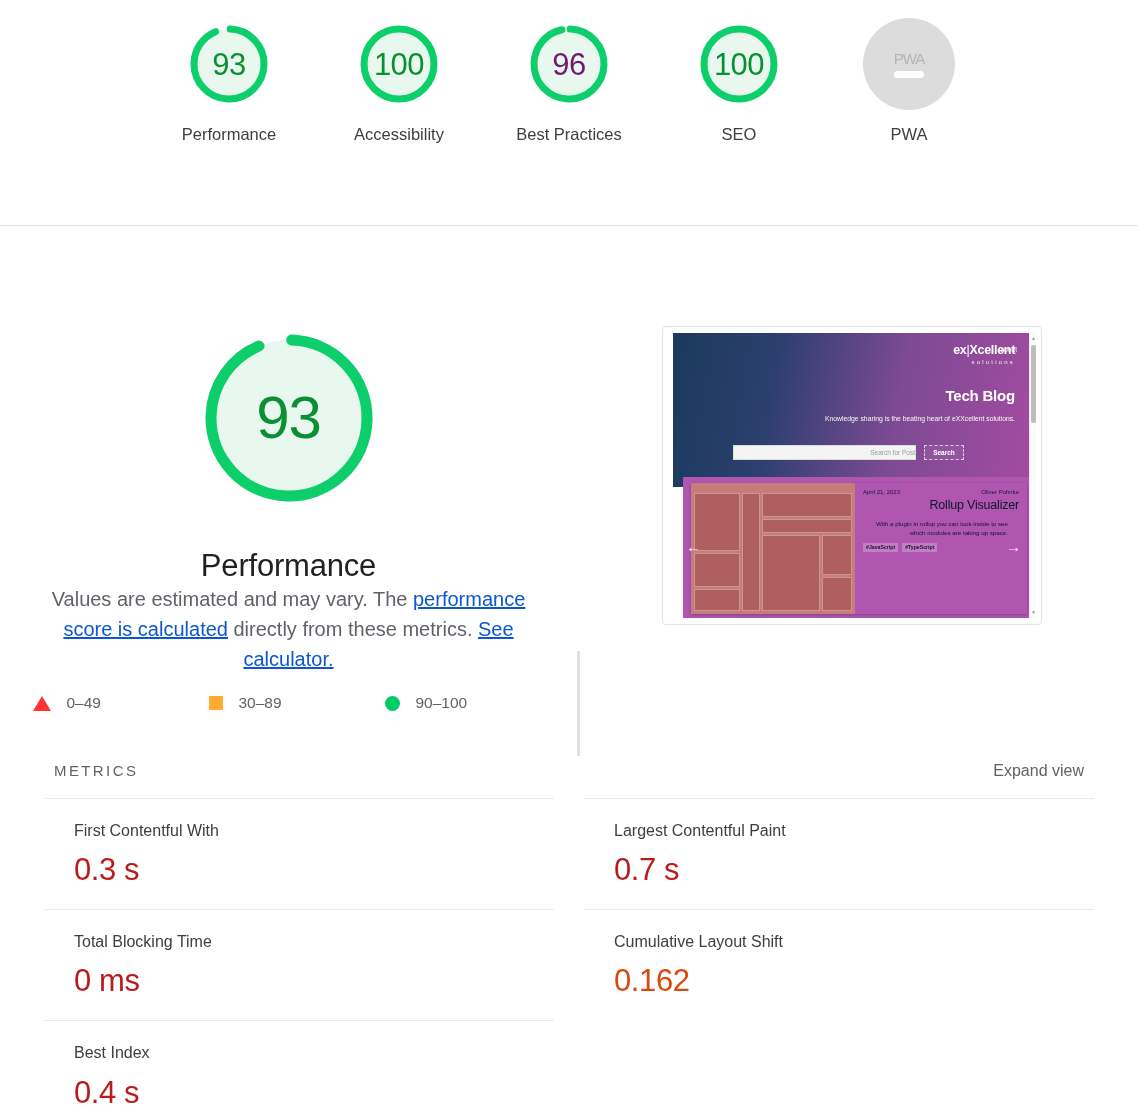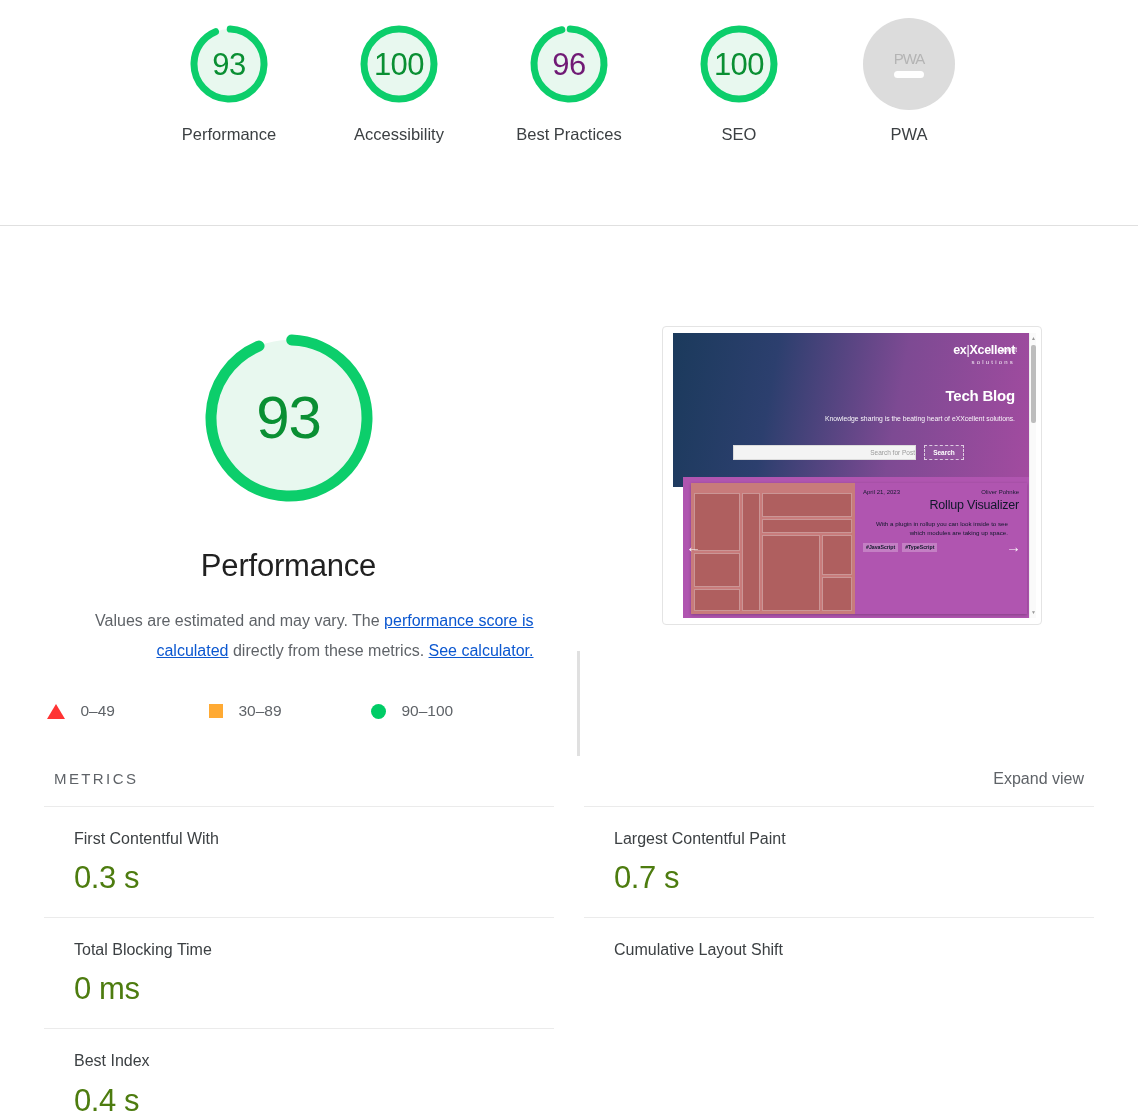--- a/index.html
+++ b/index.html
@@ -120,37 +120,36 @@
 
   .perf-title {
     margin-top: 30px;
     font-size: 31px;
     font-weight: 400;
     color: #212121;
     letter-spacing: -0.2px;
   }
 
   .perf-desc {
-    margin-top: 22px;
     width: 490px;
-    text-align: right;
-    font-size: 16px;
+    text-align: center;
+    font-size: 20px;
     line-height: 30px;
     color: #5f6368;
   }
   .perf-desc a {
     color: #0b57d0;
     text-decoration: underline;
   }
 
   .legend-row {
-    margin-top: 36px;
-    display: flex;
-    align-items: center;
-    gap: 2px;
+    margin-top: 20px;
+    display: flex;
+    align-items: center;
+    gap: 16px;
   }
   .legend-item {
     display: flex;
     align-items: center;
     width: 160px;
   }
   .legend-item .lbl {
     font-size: 15.5px;
     color: #5f6368;
     margin-left: 16px;
@@ -402,21 +401,21 @@
   .m-marker { margin-top: 6px; margin-right: 20px; flex: none; }
   .m-marker .cir { width: 13px; height: 13px; }
   .m-marker .sq { width: 13px; height: 13px; }
   .m-name { font-size: 16px; color: #3c4043; line-height: 1.2; }
   .m-value {
     margin-top: 14px;
     font-size: 31px;
     line-height: 1;
     letter-spacing: -0.4px;
   }
-  .v-green { color: #4d7c0f; }
+  .v-green { color: #b91c1c; }
   .v-orange { color: #d9480f; }
 </style>
 </head>
 <body>
 
 <div class="scores-header">
   <div class="scores-row">
 
     <div class="score-item">
       <div class="gauge-small">
@@ -603,20 +602,21 @@
         <div>
           <div class="m-name">Total Blocking Time</div>
           <div class="m-value v-green">0 ms</div>
         </div>
       </div>
 
       <div class="metric">
         <span class="m-marker"><span class="sq"></span></span>
         <div>
           <div class="m-name">Cumulative Layout Shift</div>
+          <div class="m-value v-orange">0.162</div>
         </div>
       </div>
 
       <div class="metric">
         <span class="m-marker"><span class="cir"></span></span>
         <div>
           <div class="m-name">Best Index</div>
           <div class="m-value v-green">0.4 s</div>
         </div>
       </div>

